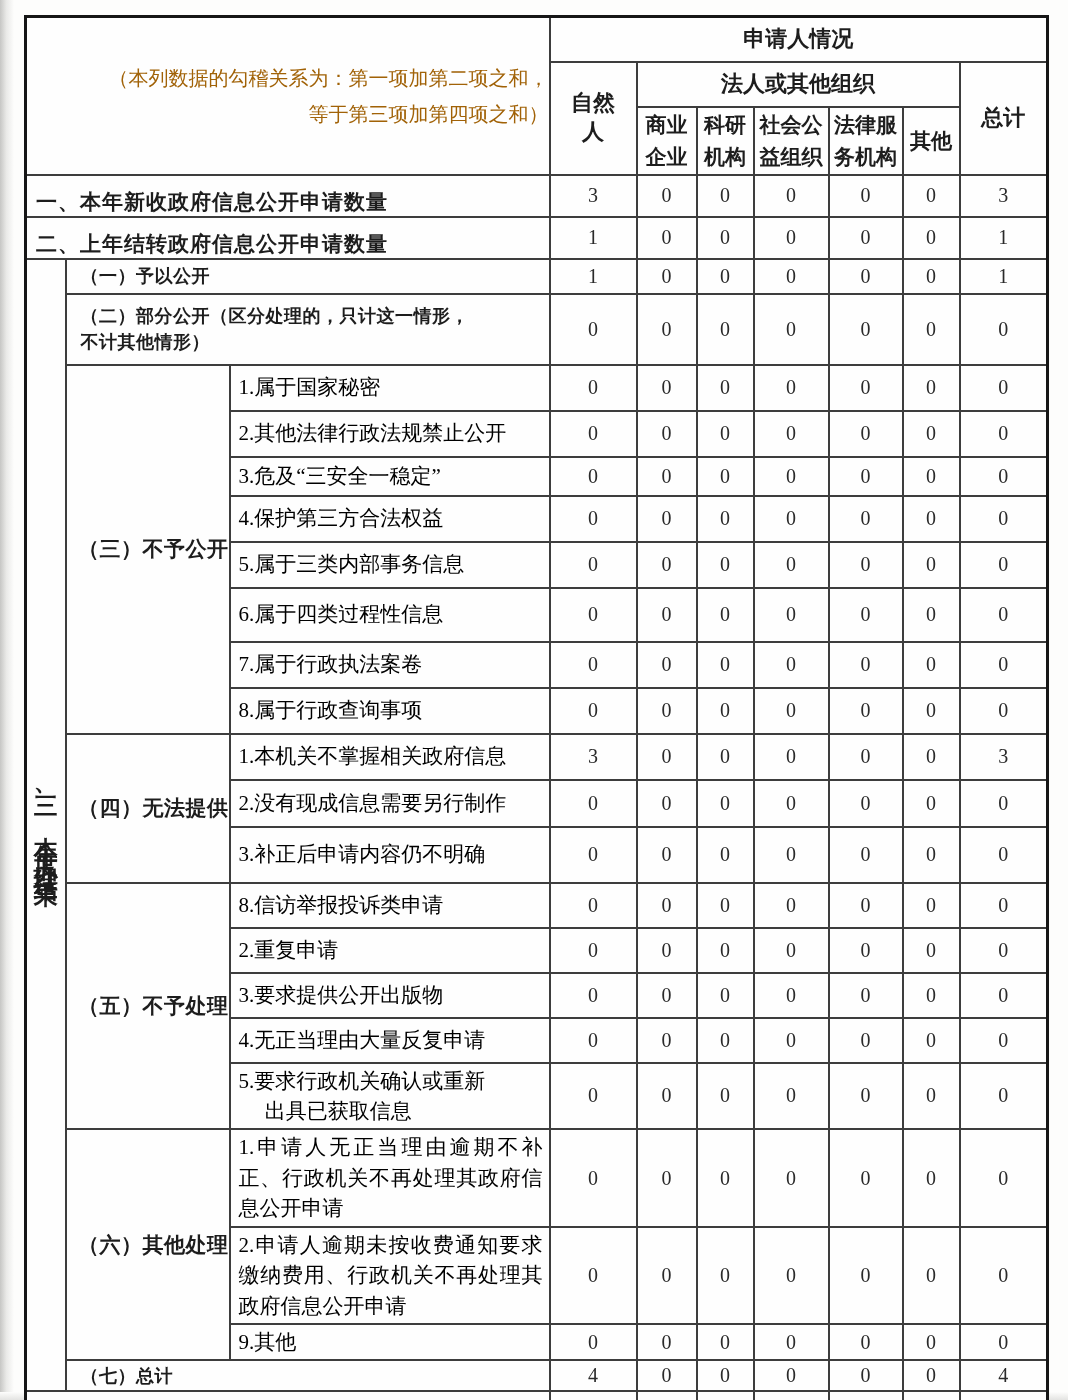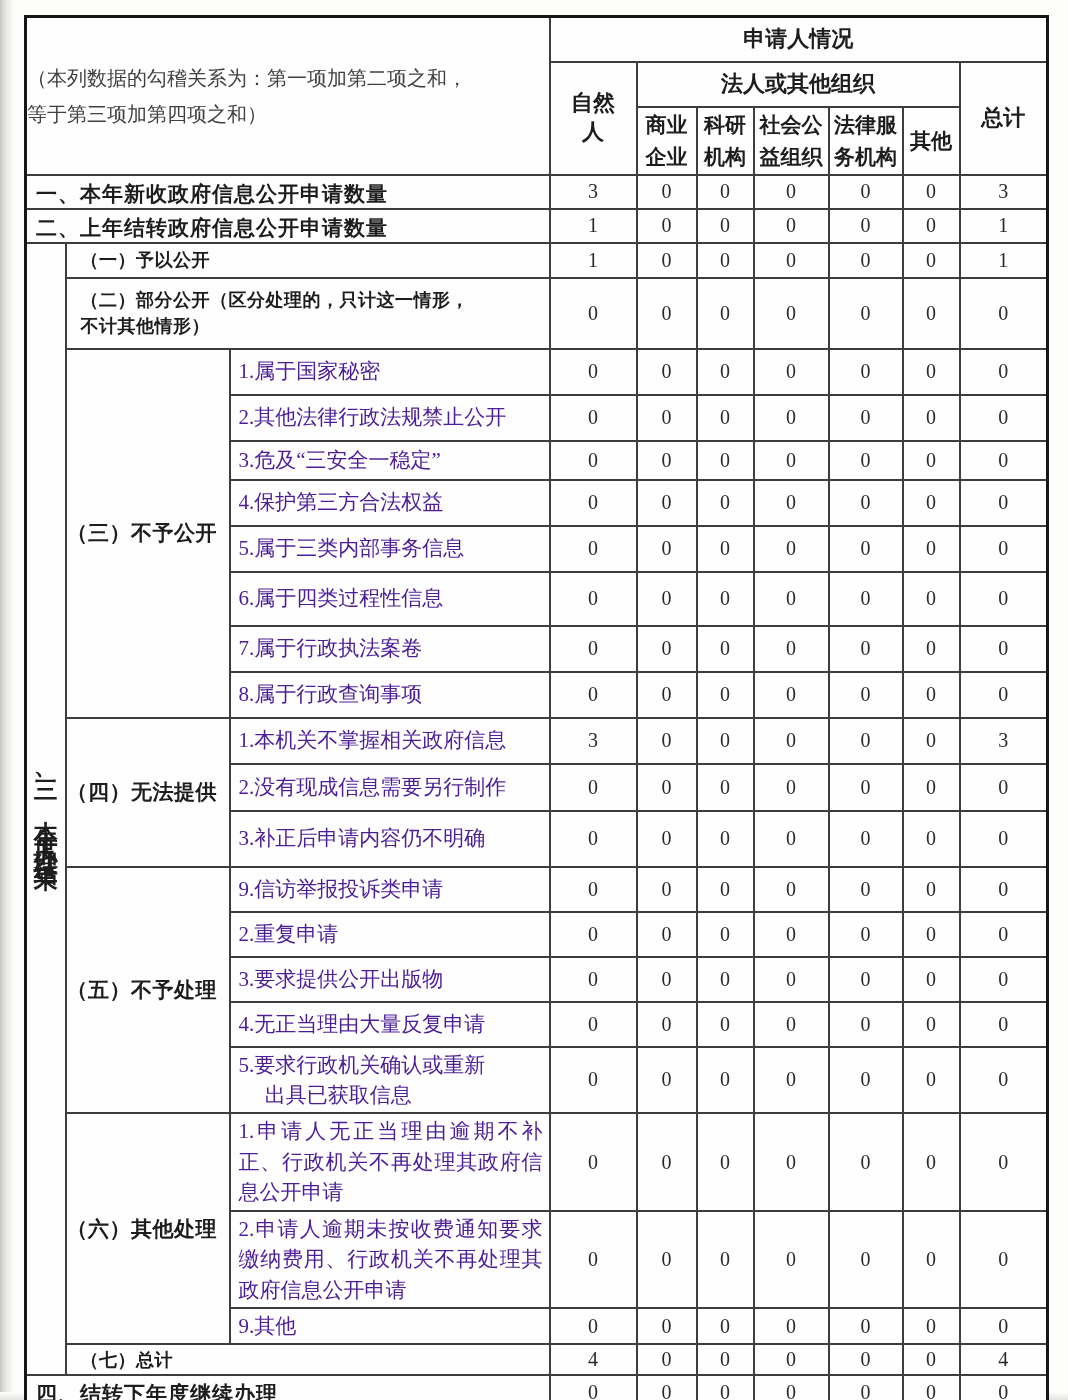--- a/index.html
+++ b/index.html
@@ -29,63 +29,63 @@
   }
   td {
     border:2px solid #3d3d3d;
     padding:0;
     vertical-align:middle;
     overflow:hidden;
   }
   .note {
     font-family:"Liberation Serif", serif;
     font-size:20px;
-    text-align:left;
+    text-align:right;
     line-height:1.8;
     white-space:pre-line;
-    color:#404040;
+    color:#a16207;
   }
   .hdr {
     font-weight:700;
     font-size:22px;
     text-align:center;
     white-space:pre-line;
     line-height:1.3;
   }
   .hdr.sub { font-size:21px; line-height:1.5; }
   .rowlabel {
     font-weight:700;
     font-size:21px;
     text-align:left;
-    padding:4px 4px 0 9px;
+    padding:12px 4px 0 9px;
     letter-spacing:1px;
   }
   .seclabel {
     font-weight:700;
     font-size:18px;
     text-align:left;
     padding:0 6px 0 14px;
     white-space:pre-line;
     line-height:1.45;
     letter-spacing:0.5px;
   }
   .grouplabel {
     font-weight:700;
     font-size:21px;
-    text-align:left;
+    text-align:right;
     letter-spacing:0.5px;
   }
   .item {
     font-family:"Liberation Serif", serif;
     font-size:21px;
     text-align:left;
     padding:2px 6px 2px 8px;
     white-space:pre-wrap;
     line-height:1.45;
-    color:#4c1d95;
+    color:#000000;
   }
   .item.justify { text-align:justify; text-justify:inter-ideograph;margin-left:48px; }
   .num {
     font-family:"Liberation Serif", serif;
     font-size:20px;
     text-align:center;
     color:#2a2a2a;
   }
   .vlabel {
     font-weight:700;
@@ -293,21 +293,21 @@
     <td class="num">0</td>
         <td class="num">0</td>
         <td class="num">0</td>
         <td class="num">0</td>
         <td class="num">0</td>
         <td class="num">0</td>
         <td class="num">0</td>
       </tr>
     <tr style="height:45px">
       <td class="grouplabel" rowspan="5">（五）不予处理</td>
-      <td class="item">9.信访举报投诉类申请</td>
+      <td class="item">8.信访举报投诉类申请</td>
     <td class="num">0</td>
         <td class="num">0</td>
         <td class="num">0</td>
         <td class="num">0</td>
         <td class="num">0</td>
         <td class="num">0</td>
         <td class="num">0</td>
       </tr>
     <tr style="height:45px">
       <td class="item">2.重复申请</td>

